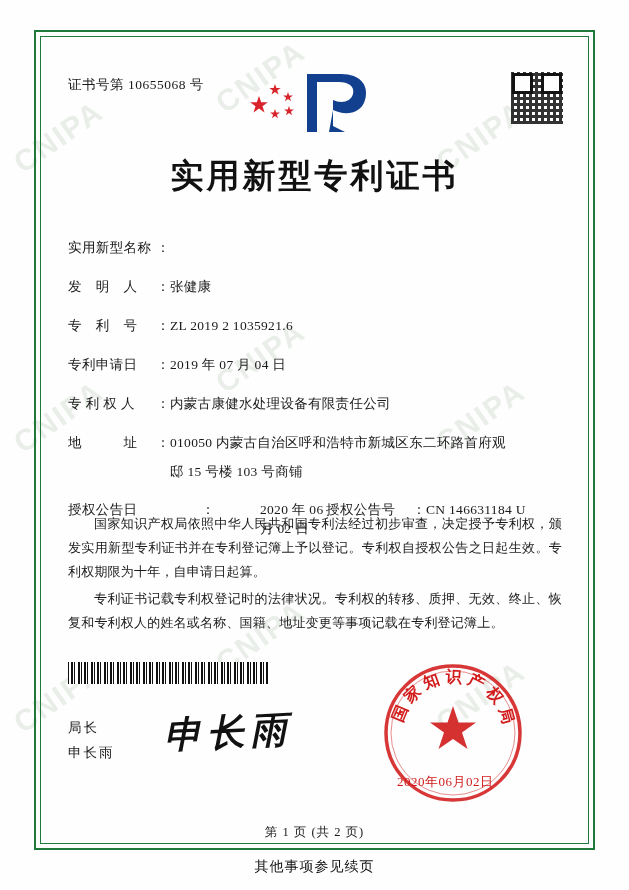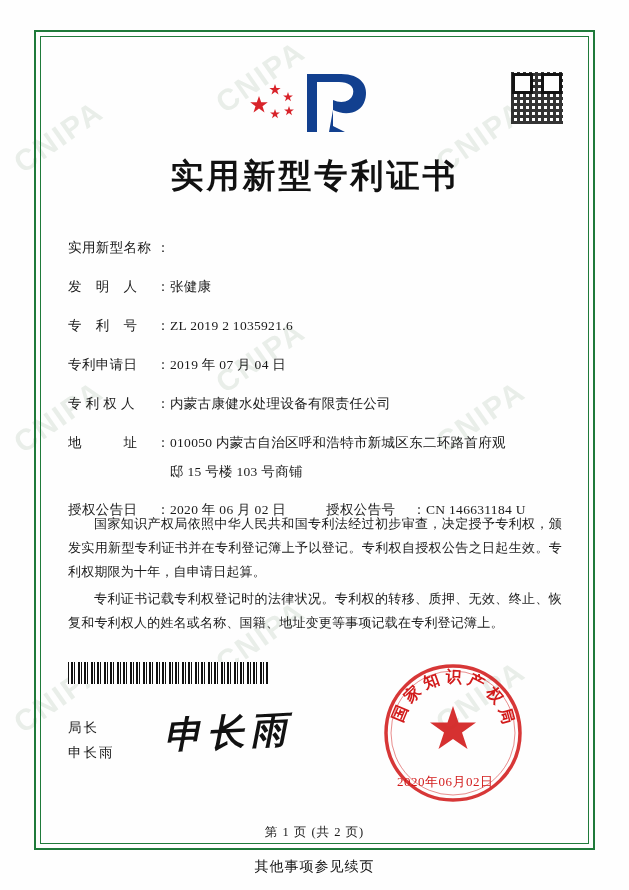--- a/index.html
+++ b/index.html
@@ -165,21 +165,21 @@
   .fvalue2 {
     margin-left: 102px;
     letter-spacing: 0.3px;
   }
   .frow-split {
     display: flex;
     align-items: flex-start;
     margin-bottom: 0px;
     line-height: 1.45;
   }
-  .half-left { flex: 0 0 258px; display: flex; }
+  .half-left { flex: 0 0 258px; display: flex; gap: 45px; }
   .half-right { flex: 1; display: flex; }
   .half-right .flabel { width: 86px; flex: 0 0 86px; }
 
   
   .paragraphs {
     position: absolute;
     left: 16px;
     top: 464px;
     width: 494px;
     font-size: 13px;
@@ -283,20 +283,21 @@
 
   <div class="border-outer"></div>
   <div class="border-inner"></div>
   <div class="corner c-tl"></div>
   <div class="corner c-tr"></div>
   <div class="corner c-bl"></div>
   <div class="corner c-br"></div>
 
   <div class="content">
 
+    <div class="cert-no">证书号第 10655068 号</div>
 
     <div class="qr"></div>
 
     <div class="emblem">
       <svg viewBox="0 0 140 72" width="140" height="72" xmlns="http://www.w3.org/2000/svg">
 
         <g fill="#d8232a">
           <polygon points="14,30 16.2,36.2 22.8,36.2 17.5,40.2 19.5,46.5 14,42.6 8.5,46.5 10.5,40.2 5.2,36.2 11.8,36.2"></polygon>
           <polygon points="30,18 31.4,22 35.6,22 32.2,24.5 33.5,28.6 30,26.1 26.5,28.6 27.8,24.5 24.4,22 28.6,22"></polygon>
           <polygon points="43,26 44.2,29.5 47.9,29.5 44.9,31.7 46,35.2 43,33 40,35.2 41.1,31.7 38.1,29.5 41.8,29.5"></polygon>

